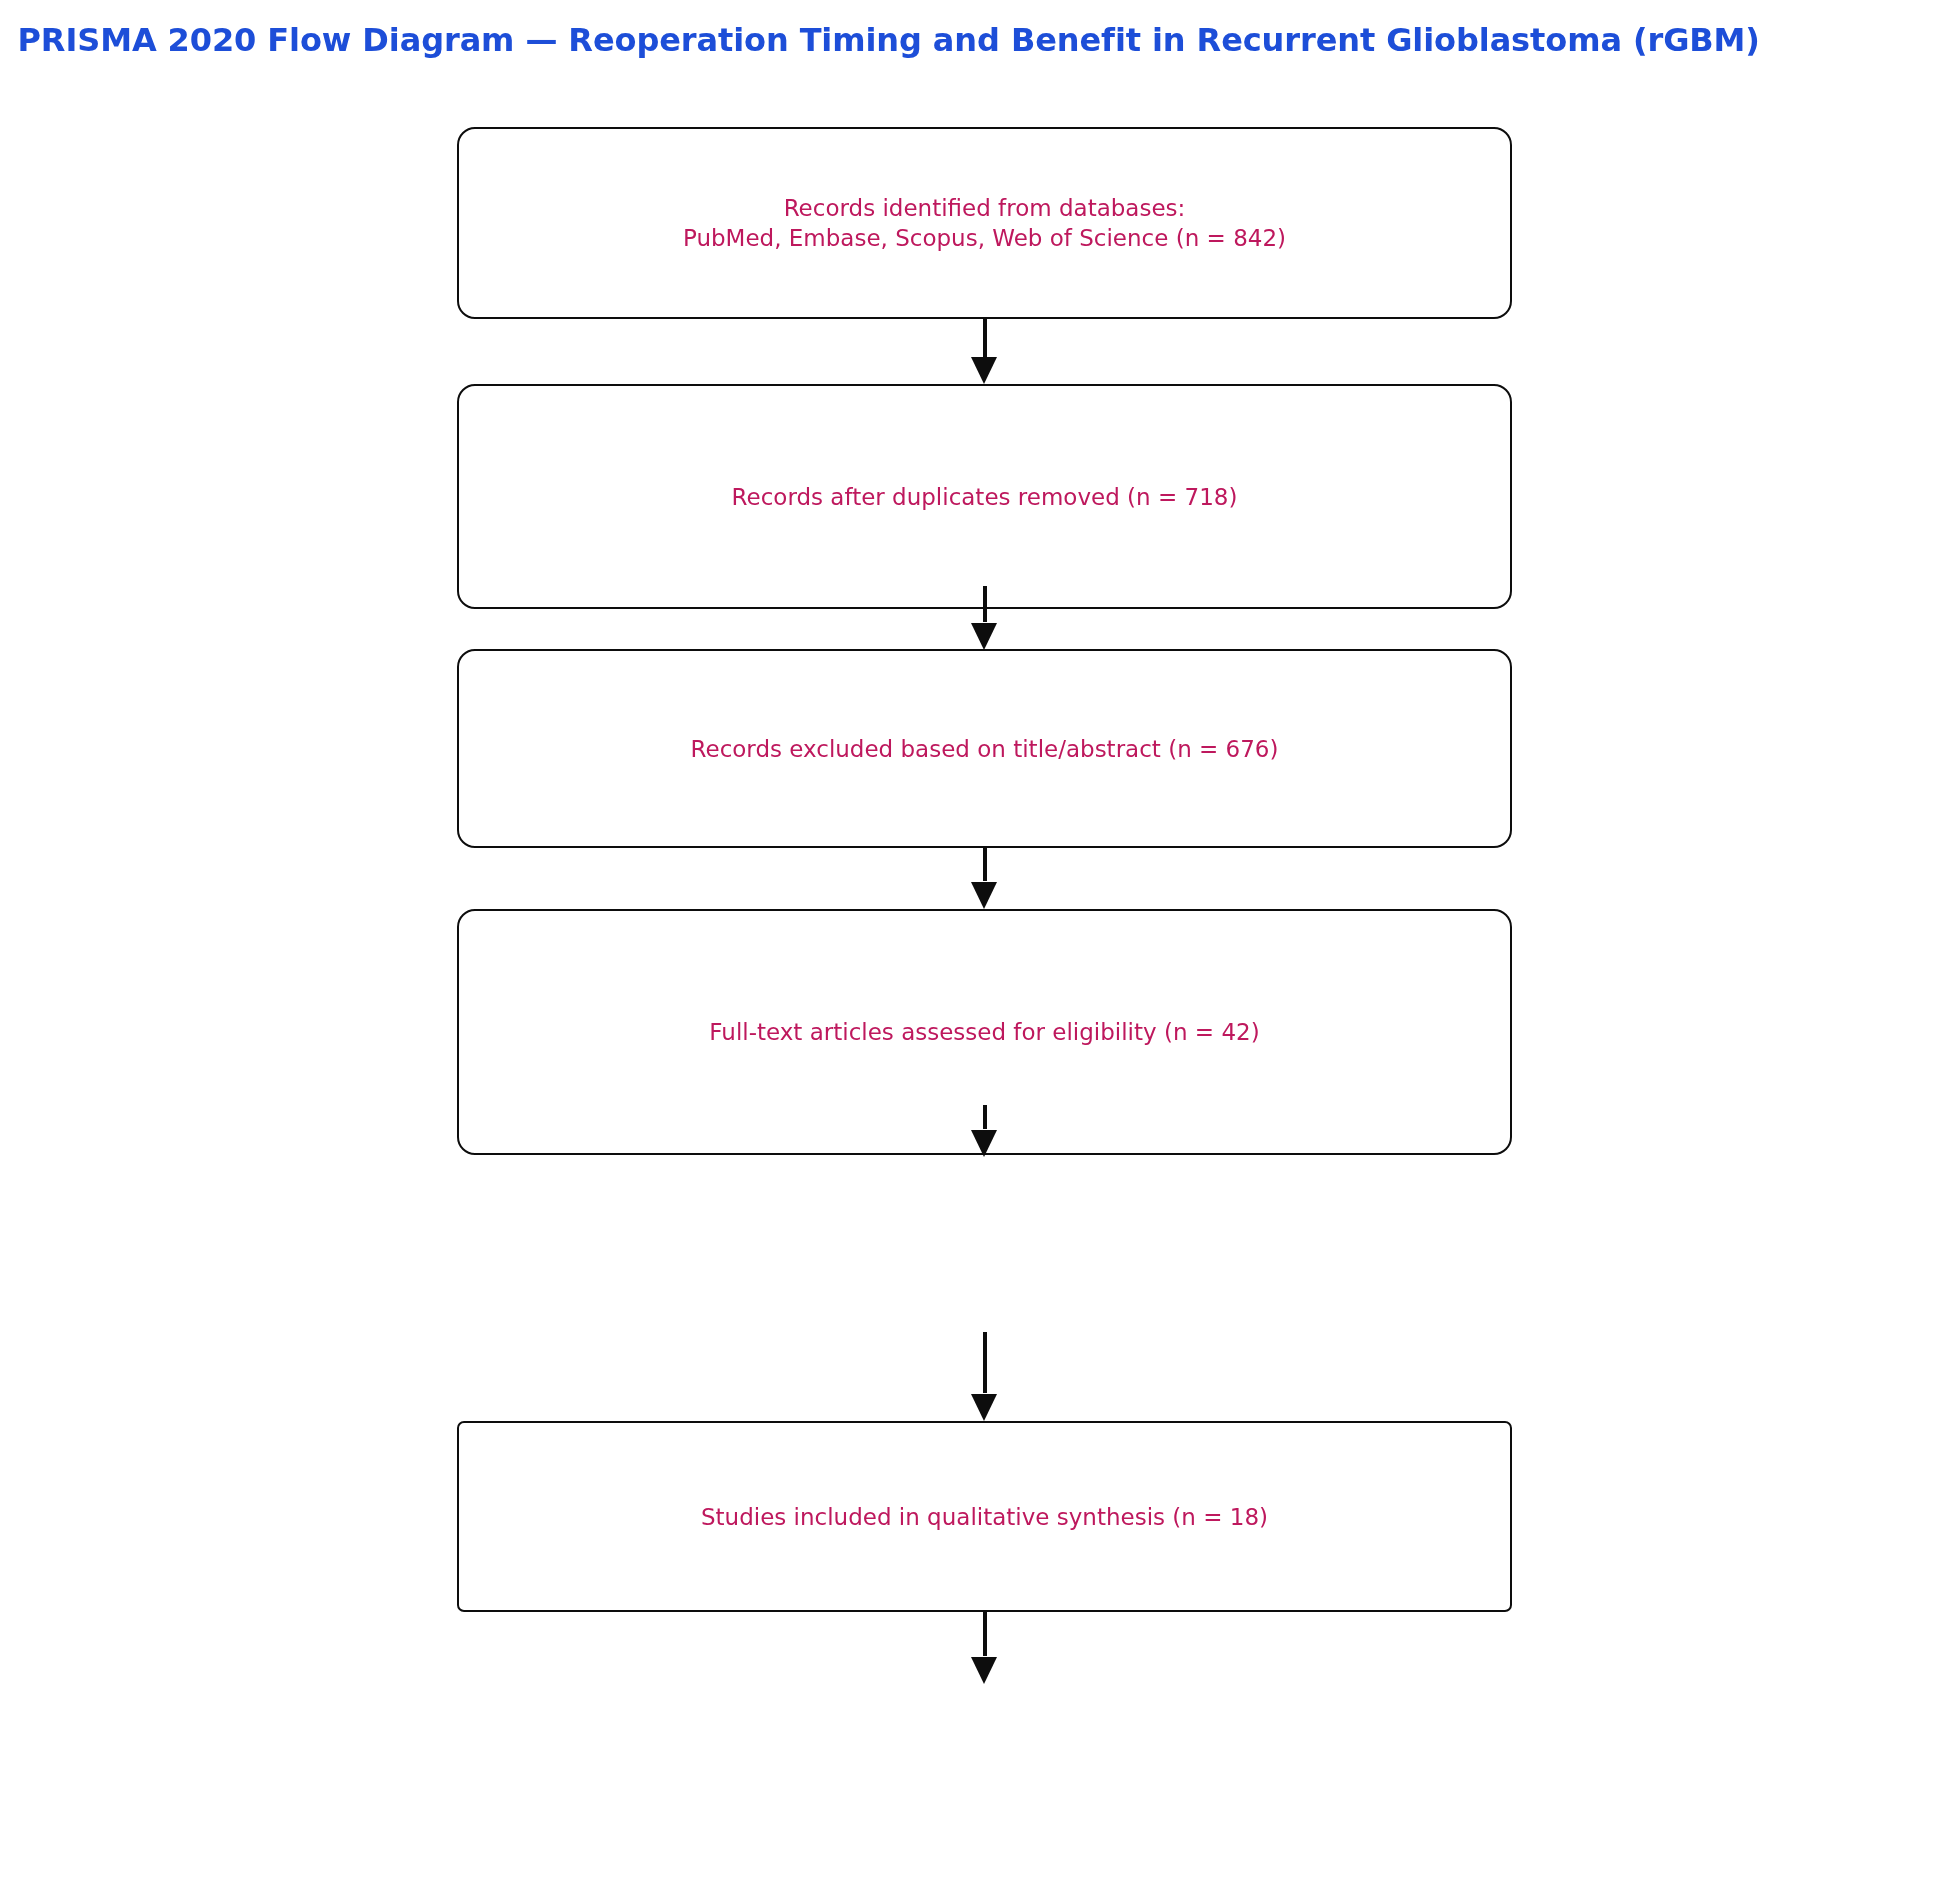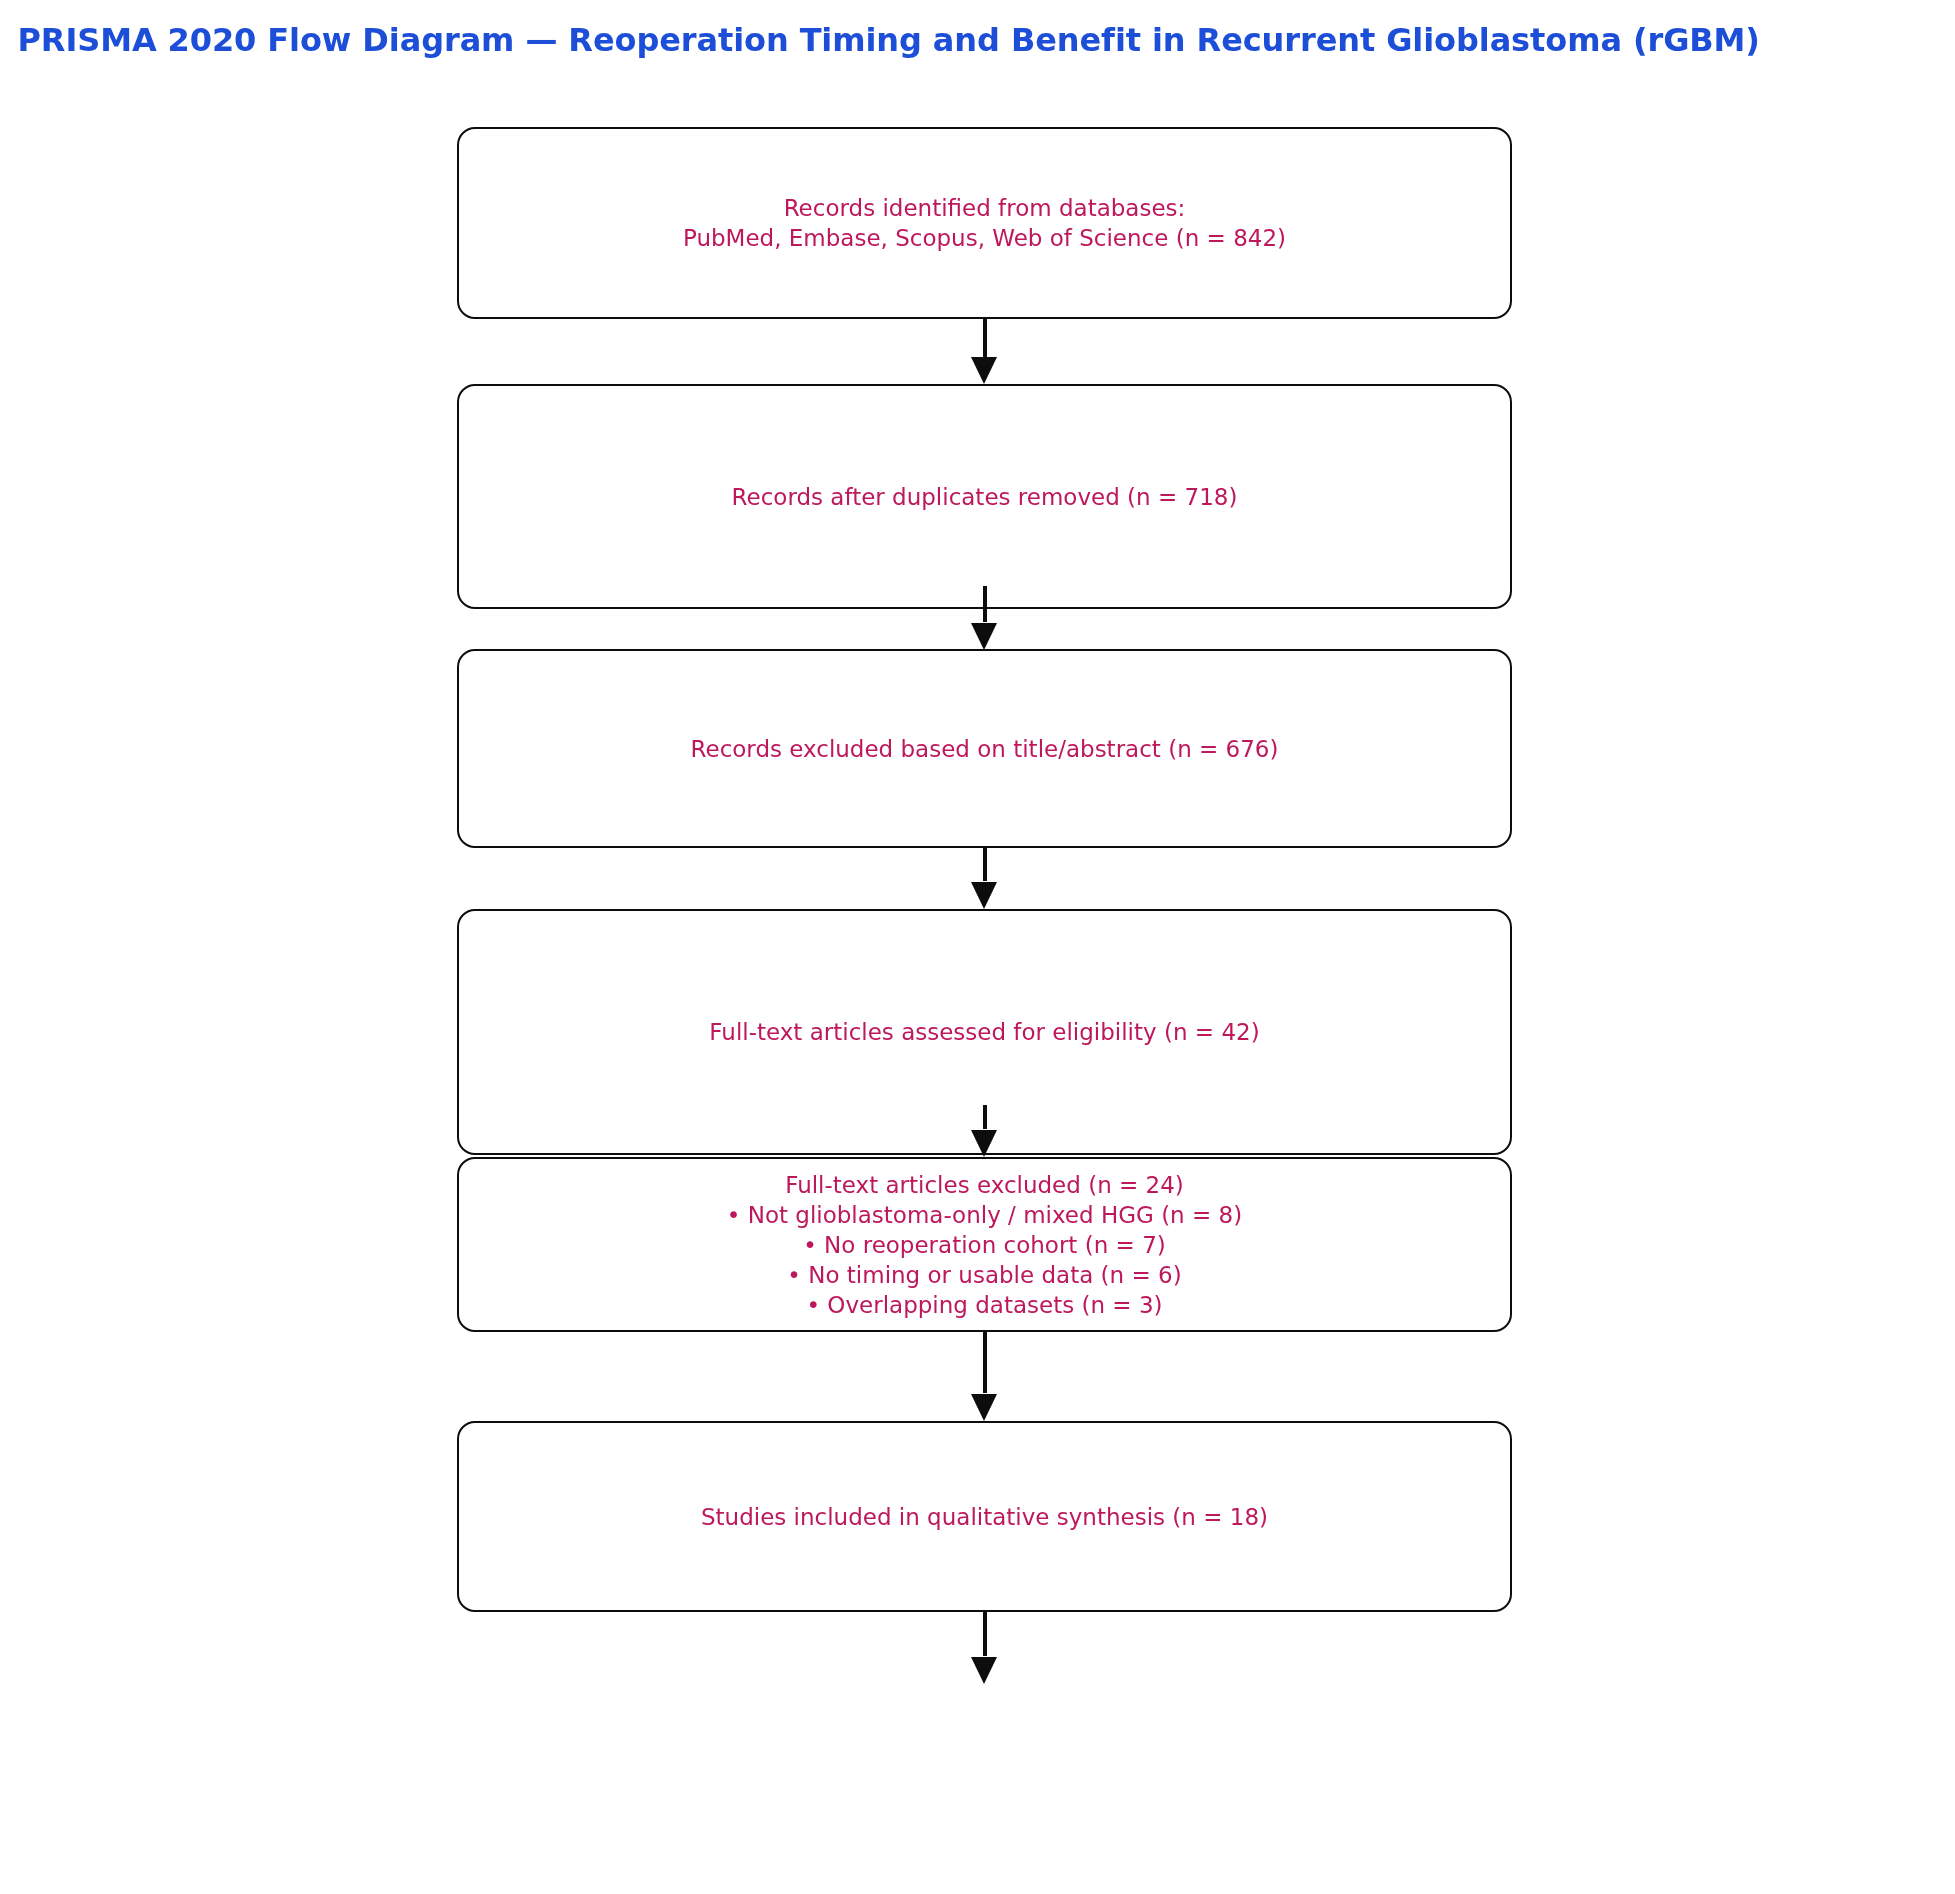--- a/index.html
+++ b/index.html
@@ -112,34 +112,27 @@
 
   <div class="flow-box" style="top:909px; height:246px;">
     <div class="flow-box-text">Full-text articles assessed for eligibility (n = 42)</div>
   </div>
 
   <div class="flow-arrow" style="top:1105px; height:52px;">
     <div class="stem" style="height:24.4px;"></div>
     <div class="head"></div>
   </div>
 
-  <div class="flow-box" style="top:1157px; height:175px;">
-    <div class="flow-box-text">Full-text articles excluded (n = 24)
-• Not glioblastoma-only / mixed HGG (n = 8)
-• No reoperation cohort (n = 7)
-• No timing or usable data (n = 6)
-• Overlapping datasets (n = 3)</div>
-  </div>
 
   <div class="flow-arrow" style="top:1332px; height:89px;">
     <div class="stem" style="height:61px;"></div>
     <div class="head"></div>
   </div>
 
-  <div class="flow-box" style="top:1421px; height:191px;">
+  <div class="flow-box" style="top:1421px; height:191px;border-radius:7px;">
     <div class="flow-box-text">Studies included in qualitative synthesis (n = 18)</div>
   </div>
 
   <div class="flow-arrow" style="top:1612px; height:72px;">
     <div class="stem" style="height:44px;"></div>
     <div class="head"></div>
   </div>
 
 
 </div>

